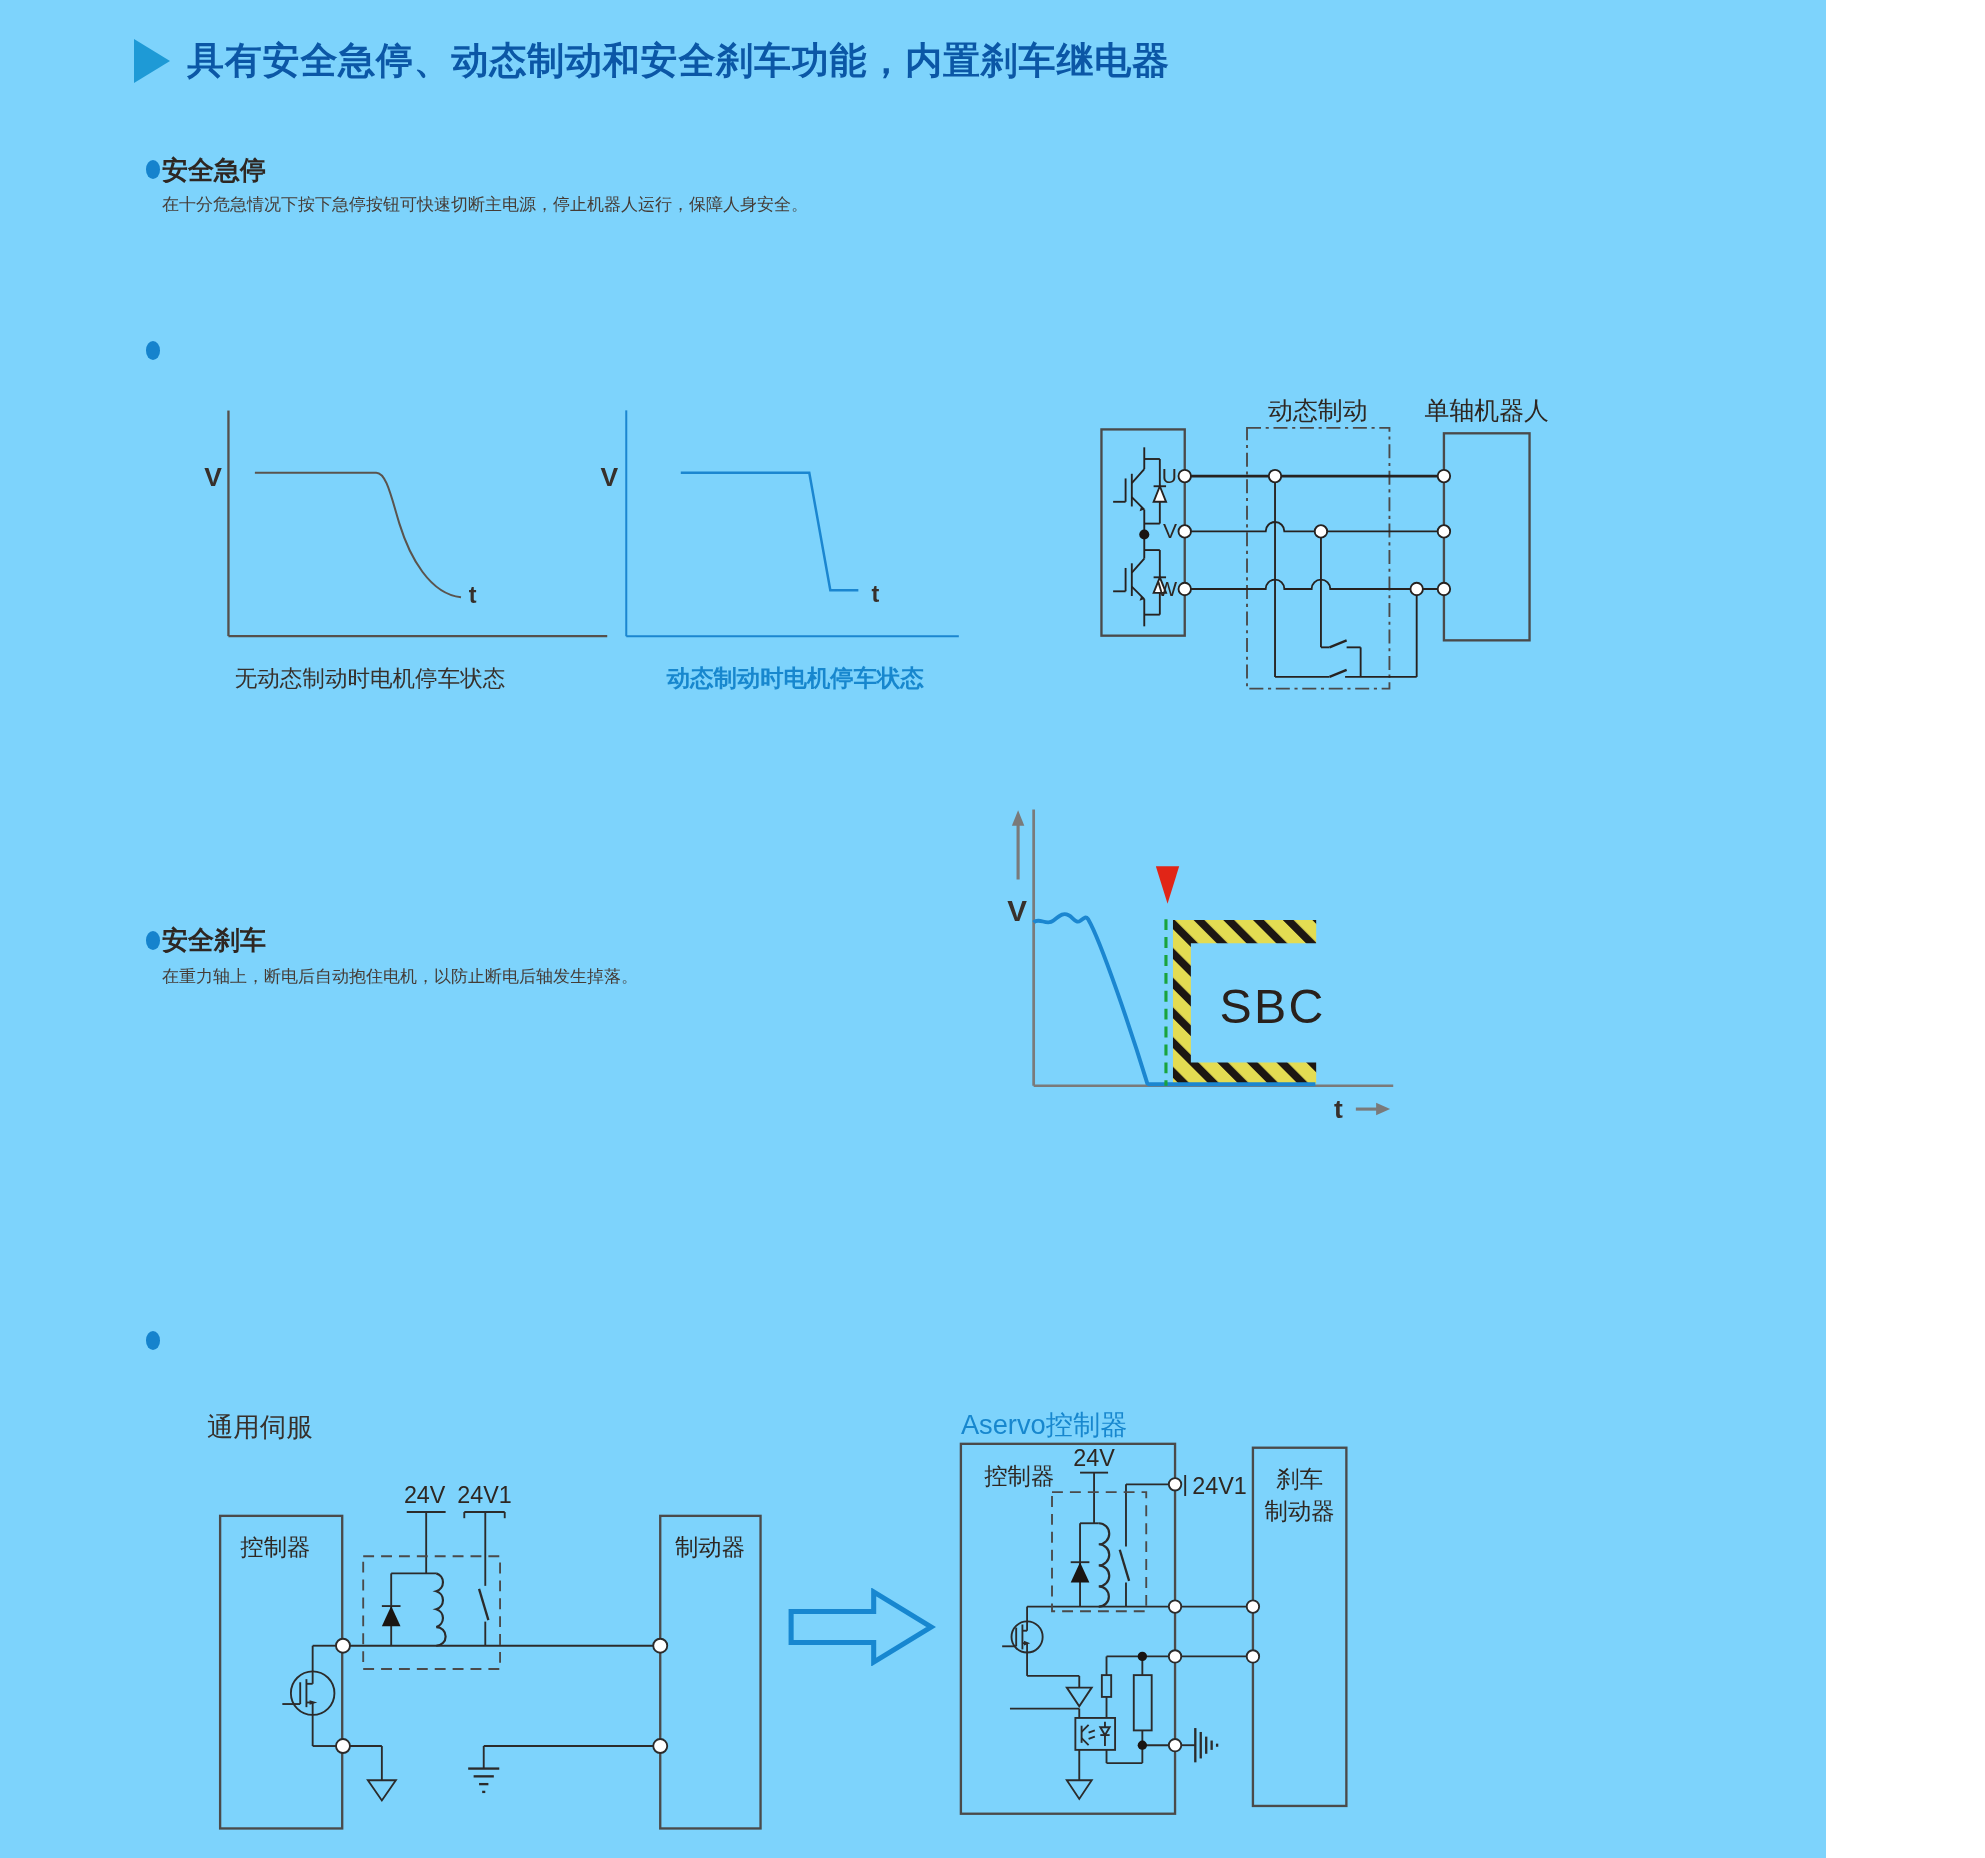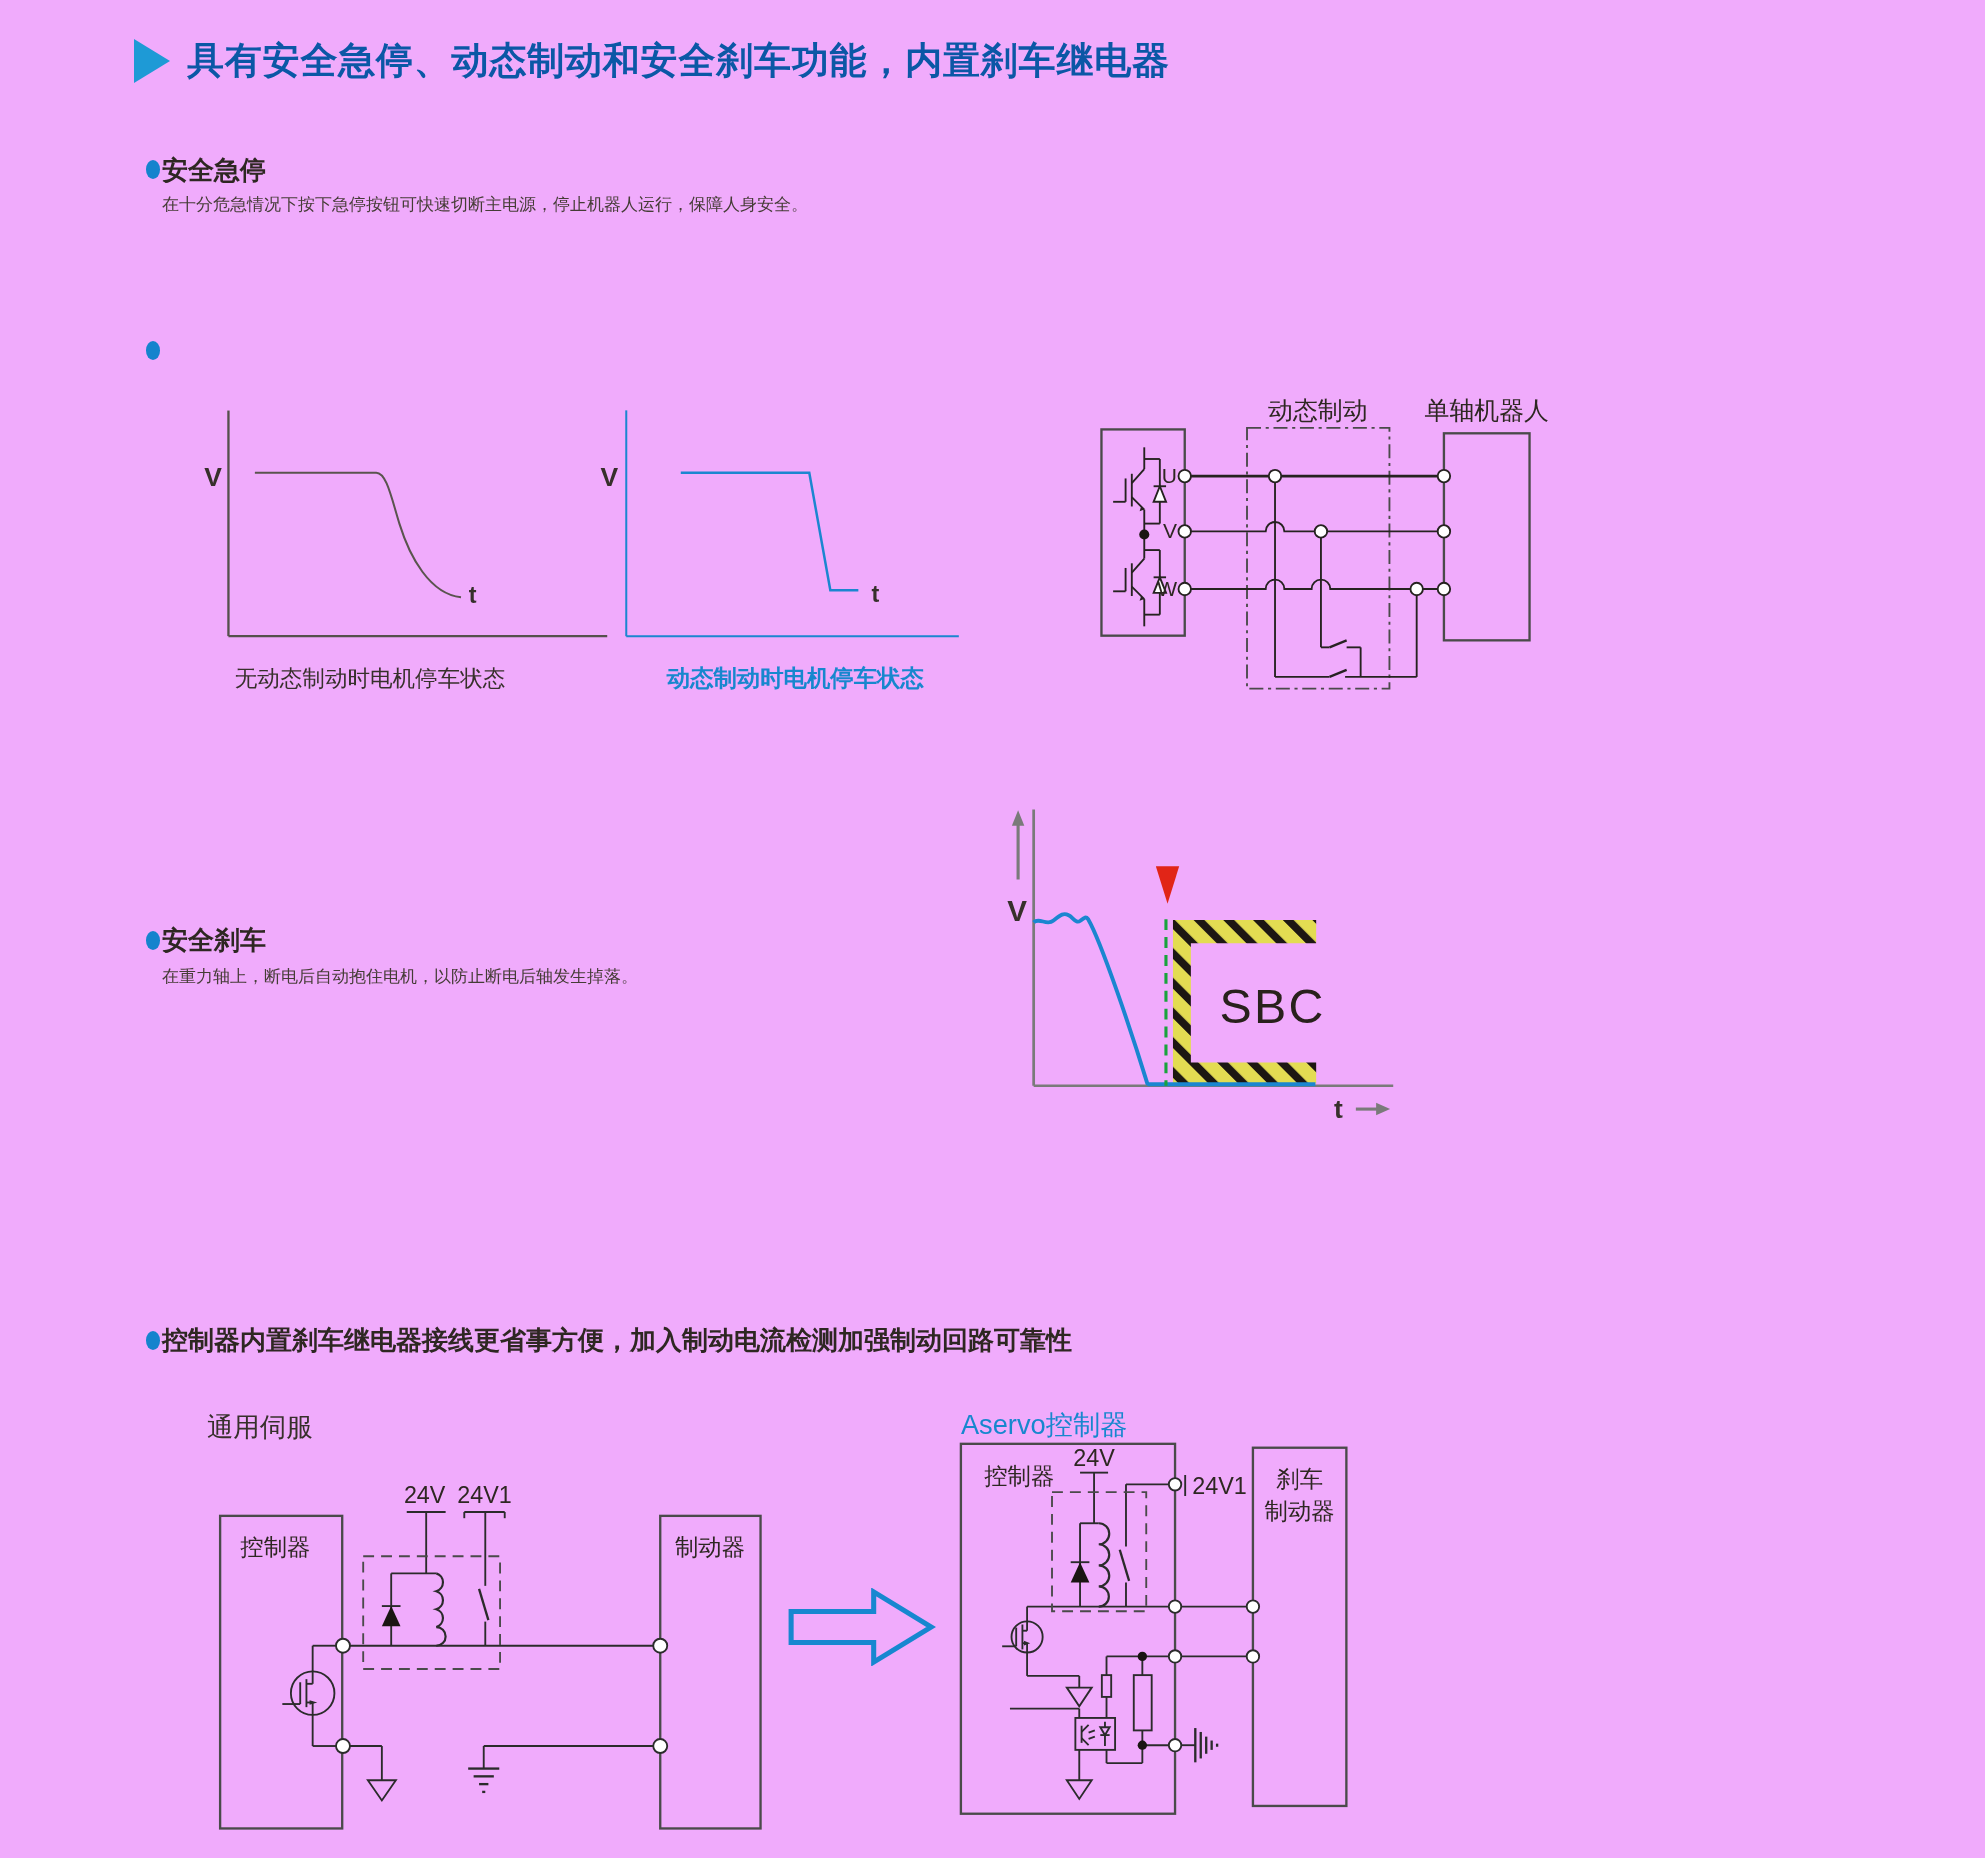--- a/index.html
+++ b/index.html
@@ -1,16 +1,16 @@
 <!DOCTYPE html>
 <html style="font-size:12.5px"><head>
 <meta charset="utf-8">
 <style>
   html,body{margin:0;padding:0;background:#ffffff;}
-  #page{position:relative;width:1985px;height:1859px;background:#f0abfc;overflow:hidden;
+  #page{position:relative;width:1826px;height:1859px;background:#7dd3fc;overflow:hidden;
         font-family:"Liberation Sans","DejaVu Sans",sans-serif;color:#37302b;}
   .abs{position:absolute;}
   .page-title{font-size:37px;font-weight:800;color:#0b57a6;letter-spacing:0.8px;white-space:nowrap;}
   .hdr-arrow{width:0;height:0;border-left:36px solid #1e9ad6;border-top:22px solid transparent;border-bottom:22px solid transparent;}
   .bullet{width:14px;height:18.7px;border-radius:50%;background:#1583cd;display:block;}
   .sec-heading{font-size:26px;font-weight:700;color:#2e2722;white-space:nowrap;}
   .body-text{font-size:17px;line-height:36px;color:#453c36;white-space:nowrap;}
   svg{display:block;}
   svg text{font-family:"Liberation Sans","DejaVu Sans",sans-serif;}
   .serif-label{font-family:"Liberation Serif","DejaVu Serif",serif;}
@@ -153,21 +153,20 @@
     <polygon points="195,98 225,98 210,146" fill="#e12517"></polygon>
 
     <text x="345" y="300" font-size="62" letter-spacing="3" fill="#29211c" text-anchor="middle" font-family="Liberation Serif, DejaVu Serif, serif">SBC</text>
 
     <text x="424" y="422" font-size="34" font-weight="bold" fill="#37302b">t</text>
     <line x1="452" y1="410" x2="480" y2="410" stroke="#7a7a7a" stroke-width="4"></line>
     <polygon points="478,402 478,418 496,410" fill="#7a7a7a"></polygon>
   </svg>
 
   <span class="bullet abs" style="left:146px;top:1331px;"></span>
-  <div class="abs sec-heading" style="left:162px;top:1323px;">控制器内置刹车继电器接线更省事方便，加入制动电流检测加强制动回路可靠性</div>
 
   <svg class="abs" style="left:195px;top:1393px;" width="607" height="465" viewBox="0 0 780 598">
     <text x="15" y="55" font-size="34" fill="#37302b">通用伺服</text>
     <text x="295" y="142" font-size="30" fill="#2e2722" text-anchor="middle">24V</text>
     <text x="372" y="142" font-size="30" fill="#2e2722" text-anchor="middle">24V1</text>
 
     <g stroke="#2b2b2b" stroke-width="2.4" fill="none">
 
       <line x1="272" y1="153" x2="322" y2="153"></line>
       <line x1="346" y1="153" x2="398" y2="153"></line>

